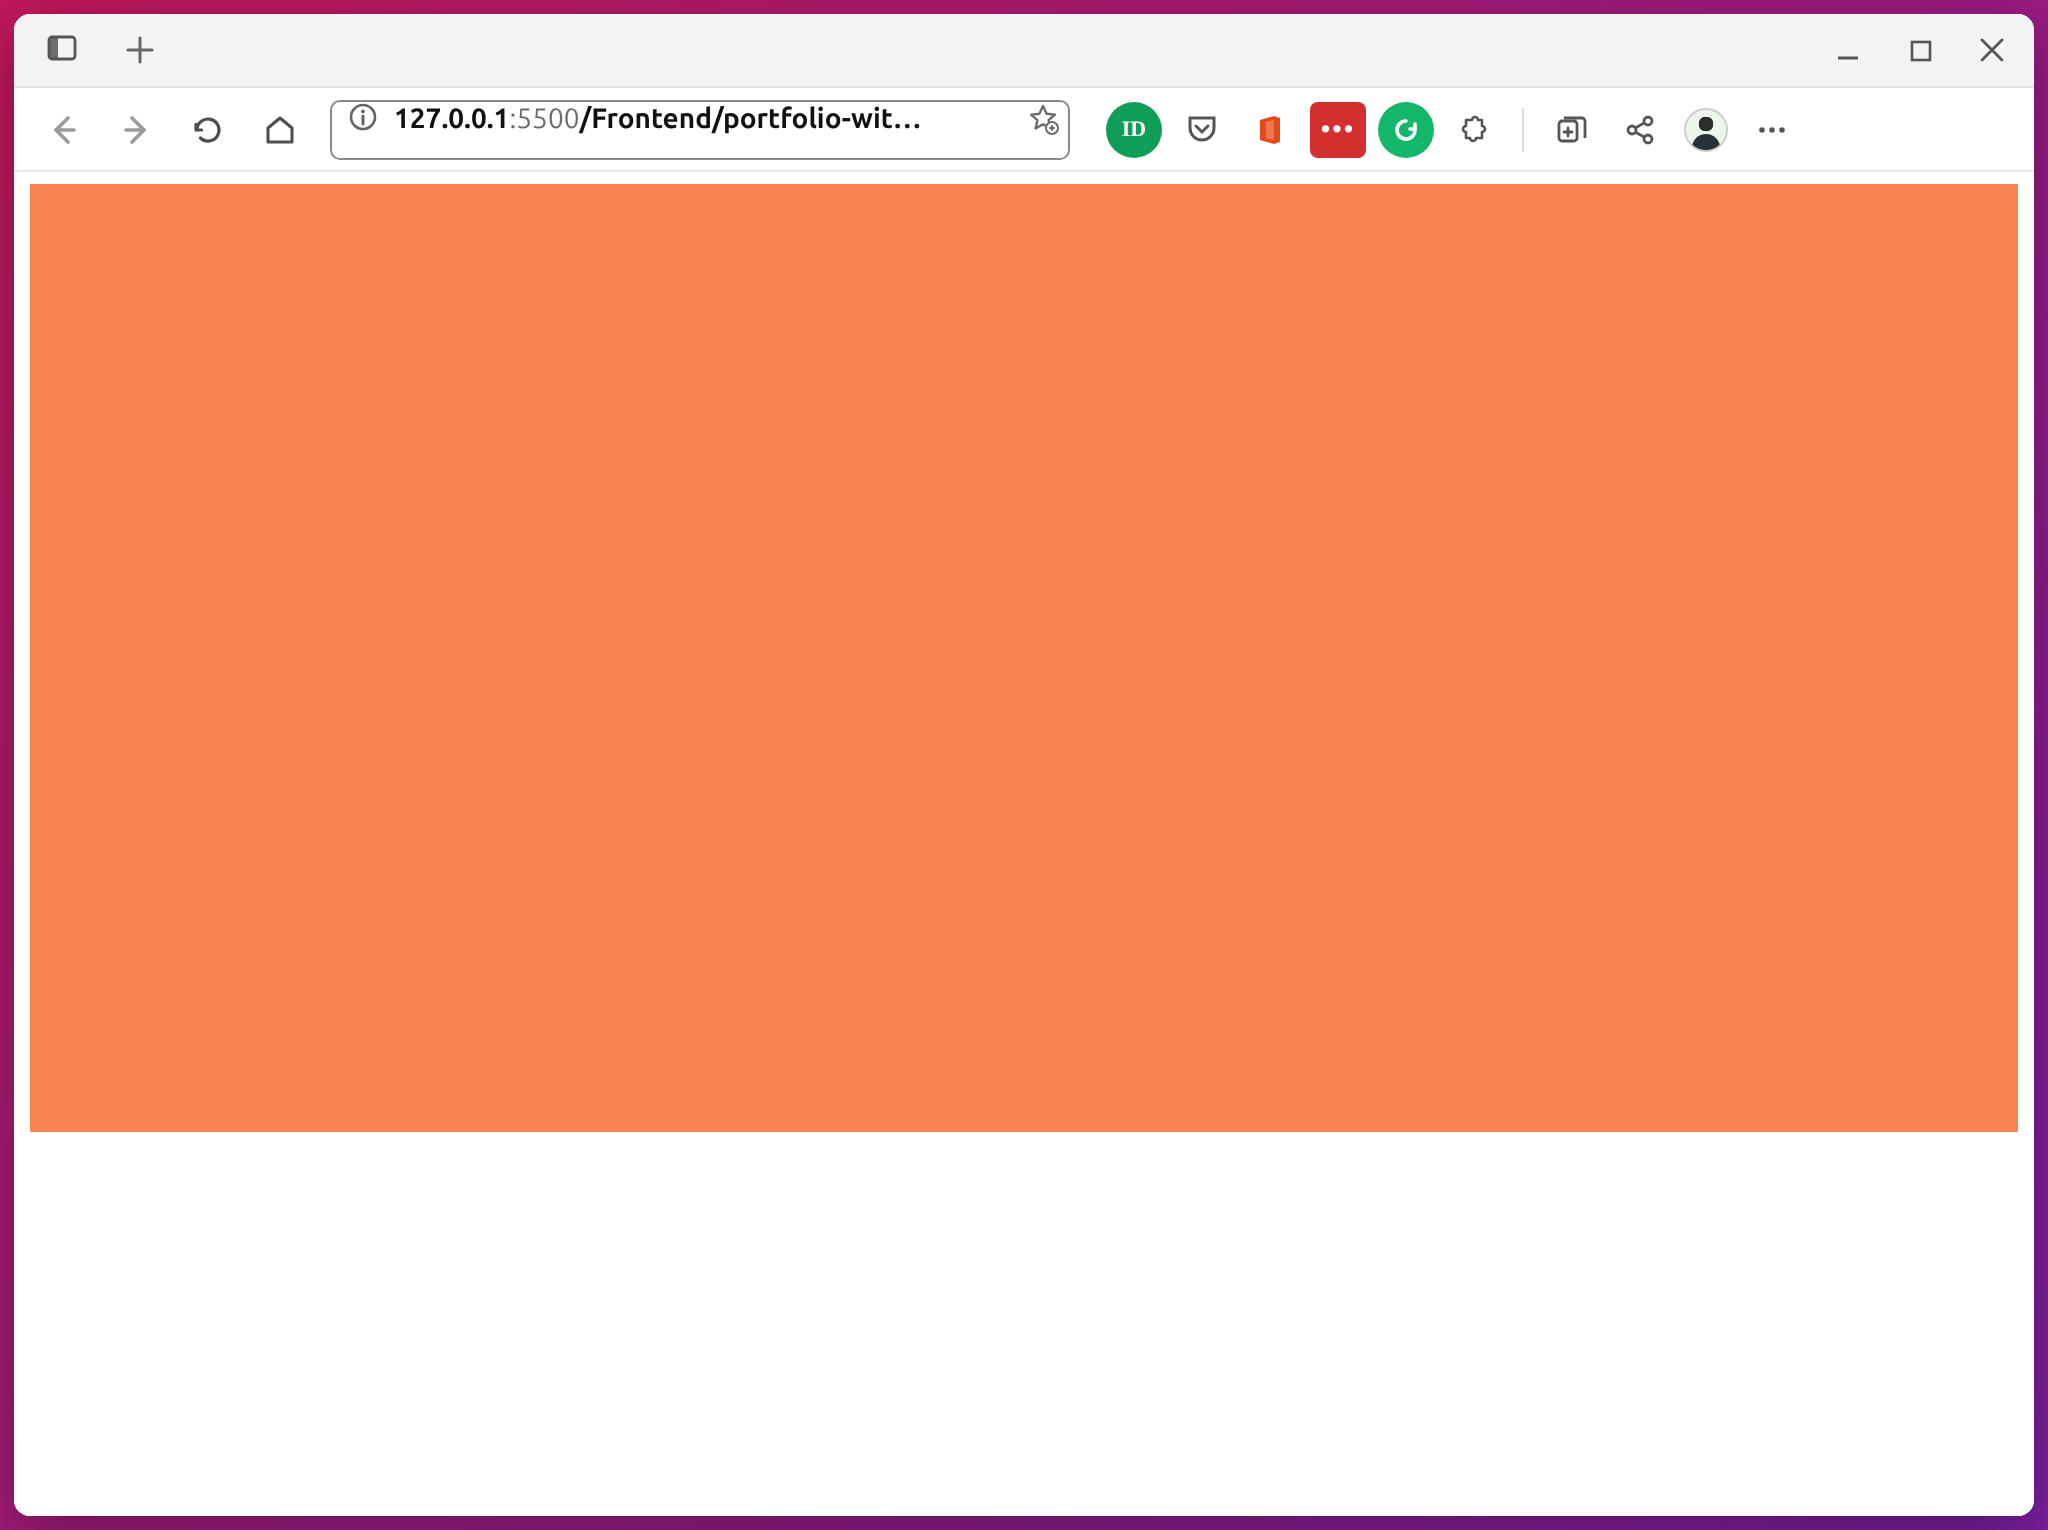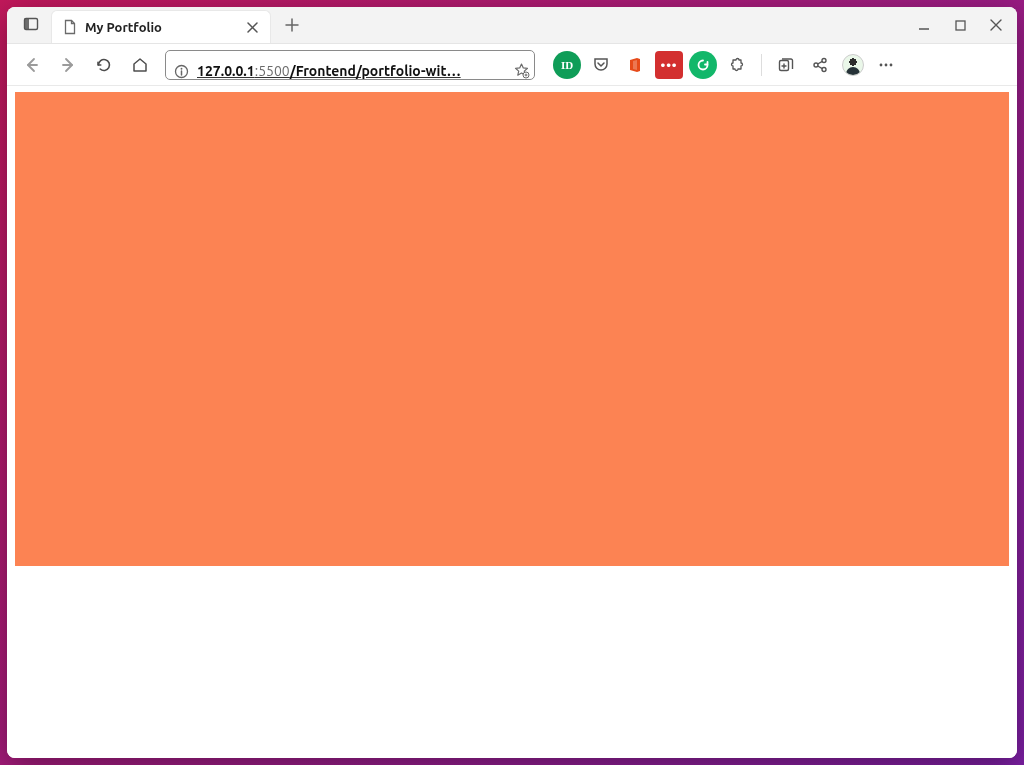--- a/index.html
+++ b/index.html
@@ -99,27 +99,26 @@
       color:#5a5a5a; border-radius:4px;
     }
     .nav-btn.disabled { color:#b5b5b5; }
     .addr {
       flex: 0 0 370px;
       height: 30px;
       border: 1px solid #8a8a8a;
       border-radius: 5px;
       margin: 0 6px;
       display: flex;
-      align-items: flex-end;
+      align-items: flex-start;
       padding: 0 4px 0 8px;
       gap: 8px;
       font-size: 14px;
       color: #333;
       background:#fff;
-      text-decoration:underline;
     }
     .addr .info-icon { color:#666; display:flex; }
     .addr .url { flex:1; white-space:nowrap; overflow:hidden; text-overflow:ellipsis; }
     .addr .url .host { font-weight:700; color:#111; }
     .addr .url .port { color:#6b6b6b; }
     .addr .url .path { color:#111; font-weight:600; }
     .addr .fav { color:#696969; display:flex; }
     .ext-area { display:flex; align-items:center; gap:6px; margin-left:10px; }
     .ext {
       width:28px; height:28px; border-radius:50%;
@@ -162,34 +161,20 @@
 <div class="browser-window">
 
   <div class="tabstrip">
     <div class="tabstrip-btn">
       <svg width="16" height="16" viewBox="0 0 16 16">
         <rect x="1.5" y="2.5" width="13" height="11" rx="1.5" fill="none" stroke="#555" stroke-width="1.4"></rect>
         <rect x="1.5" y="2.5" width="4.5" height="11" fill="#555" opacity="0.85"></rect>
       </svg>
     </div>
 
-    <div class="tab">
-      <span class="favicon">
-        <svg width="16" height="16" viewBox="0 0 16 16">
-          <path d="M3.5 1.5h6l3 3v10h-9z" fill="none" stroke="#6b6b6b" stroke-width="1.3"></path>
-          <path d="M9.5 1.5v3h3" fill="none" stroke="#6b6b6b" stroke-width="1.3"></path>
-        </svg>
-      </span>
-      <span class="title">My Portfolio</span>
-      <span class="close">
-        <svg width="11" height="11" viewBox="0 0 11 11">
-          <path d="M1 1l9 9M10 1l-9 9" stroke="#555" stroke-width="1.5" stroke-linecap="round"></path>
-        </svg>
-      </span>
-    </div>
 
     <div class="newtab">
       <svg width="14" height="14" viewBox="0 0 14 14">
         <path d="M7 1v12M1 7h12" stroke="#666" stroke-width="1.5" stroke-linecap="round"></path>
       </svg>
     </div>
 
     <div class="window-controls">
       <div class="win-btn">
         <svg width="12" height="12" viewBox="0 0 12 12">

